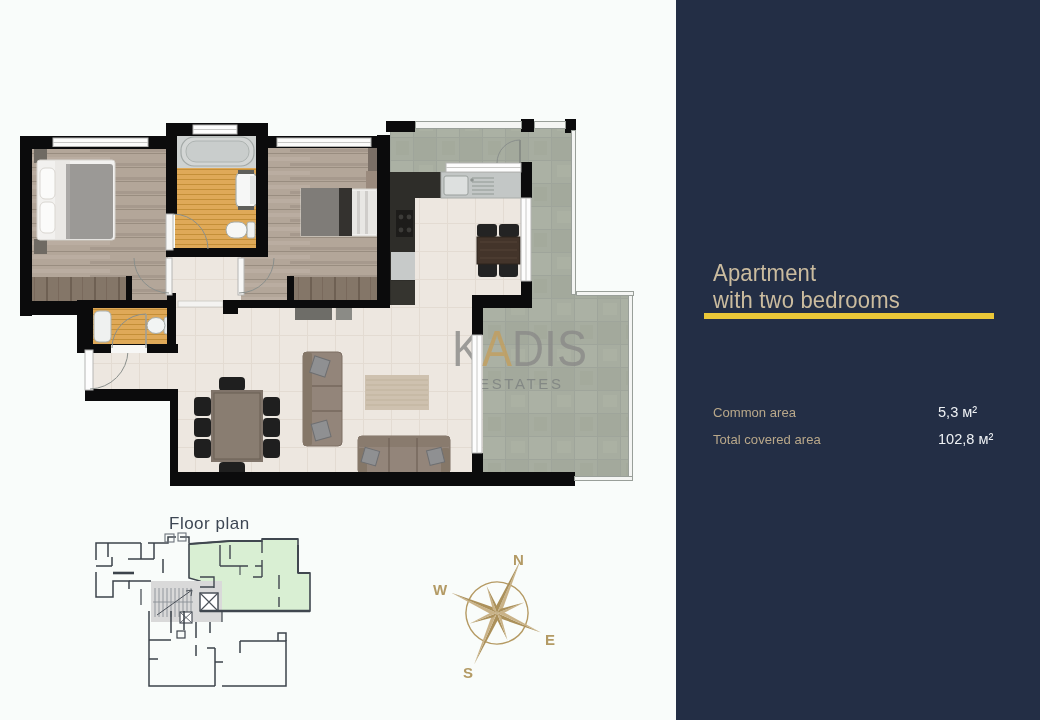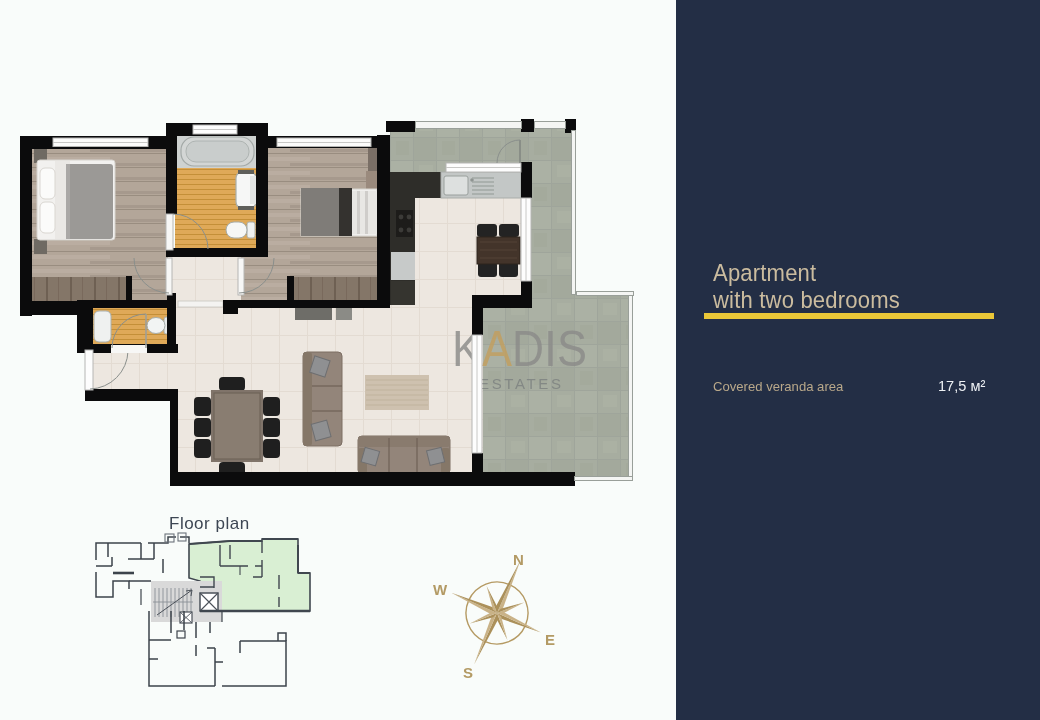--- a/index.html
+++ b/index.html
@@ -461,17 +461,18 @@
 </g>
 </svg>
 
 <div id="panel">
 
   <div class="title">Apartment<br>with two bedrooms</div>
 
   <div class="rule"></div>
 
 
-  <div class="row" style="top:379px"><span>Covered veranda area</span><b>17,5 м²</b></div>
-
-
+
+  <div class="row" style="top:405px"><span>Common area</span><b>5,3 м²</b></div>
+
+  <div class="row" style="top:432px"><span>Total covered area</span><b>102,8 м²</b></div>
 </div>
 </div>
 
 </body></html>

